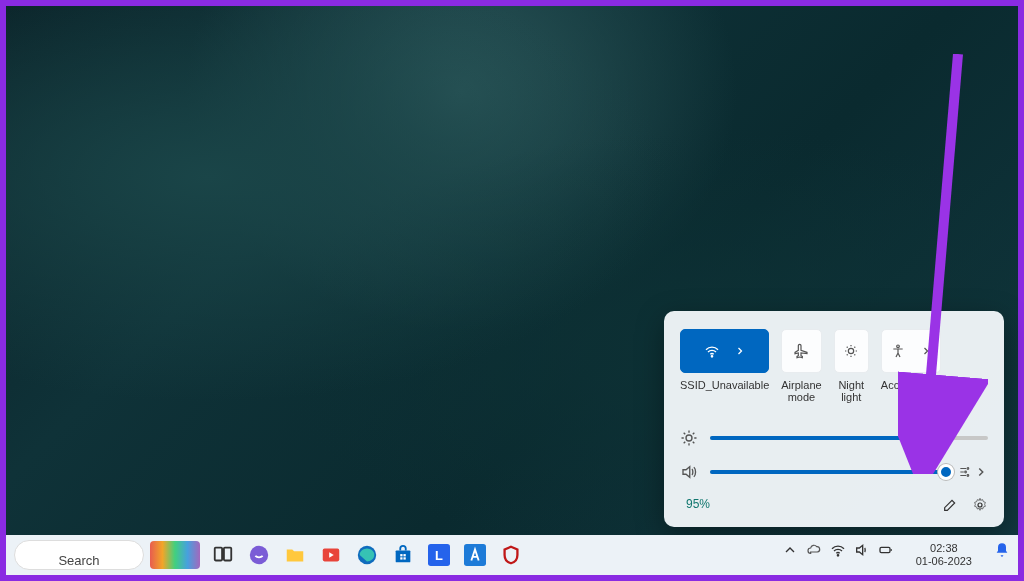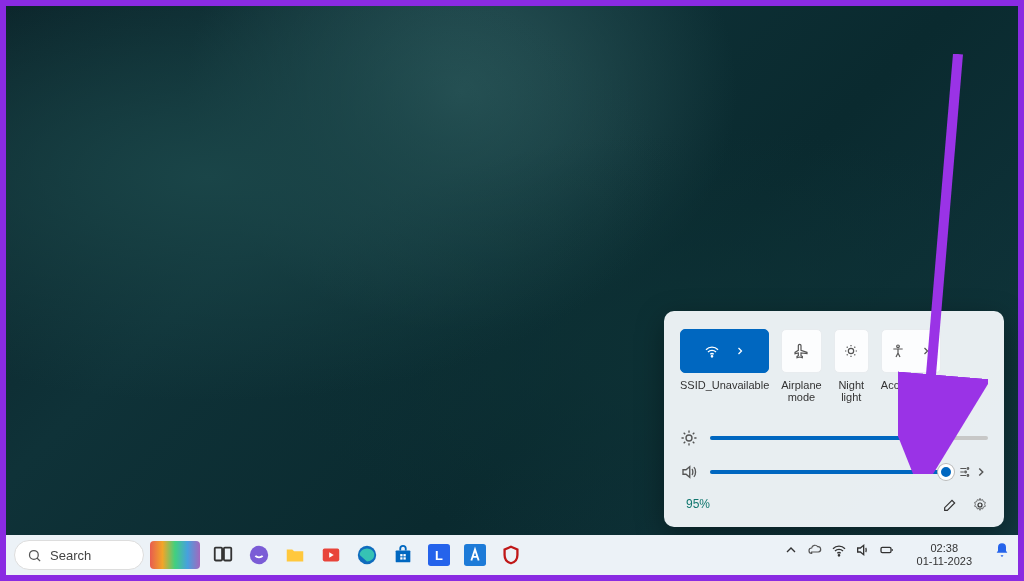--- a/index.html
+++ b/index.html
@@ -14,20 +14,21 @@
     linear-gradient(135deg, #0a2228 0%, #0f3238 30%, #0a2a2f 60%, #123840 100%);
 }
 .taskbar {
   position: absolute; bottom: 0; left: 0; right: 0; height: 40px;
   background: #ecf2f7; display: flex; align-items: center; padding: 0 8px;
 }
 .search-box {
   display: flex; align-items: center; gap: 8px; background: #fff;
   border-radius: 18px; padding: 4px 12px; height: 30px; width: 130px;
   border: 1px solid #ddd;
+  flex-direction: column;
 }
 .search-box span.q { font-size: 13px; color: #444; }
 .colored-badge {
   width: 50px; height: 28px; margin-left: 6px;
   background: linear-gradient(90deg,#e74c3c,#f39c12,#2ecc71,#3498db,#9b59b6);
   border-radius: 4px; opacity: .9;
 }
 .tb-icons { display: flex; align-items: center; gap: 10px; margin-left: 10px; }
 .tb-icon { width: 26px; height: 26px; display: flex; align-items: center; justify-content: center; border-radius: 4px; }
 .tb-icon svg { width: 22px; height: 22px; }
@@ -285,20 +286,20 @@
             <path d="M4 9v6h4l5 4V5L8 9H4z"></path>
             <path d="M16 9c1 1 1 5 0 6"></path>
           </svg>
         <svg viewBox="0 0 24 24" fill="none" stroke="#333" stroke-width="2">
             <rect x="3" y="8" width="15" height="8" rx="2"></rect>
             <path d="M20 11v2"></path>
           </svg>
       </div>
       <div class="datetime">
         <div>02:38</div>
-        <div>01-11-2023</div>
+        <div>01-06-2023</div>
       </div>
       <svg width="16" height="16" viewBox="0 0 24 24" fill="#2563eb">
           <path d="M12 2a6 6 0 00-6 6v5l-2 3h16l-2-3V8a6 6 0 00-6-6zM10 20a2 2 0 004 0"></path>
         </svg>
     </div>
   </div>
 </div>
 
 </body></html>

